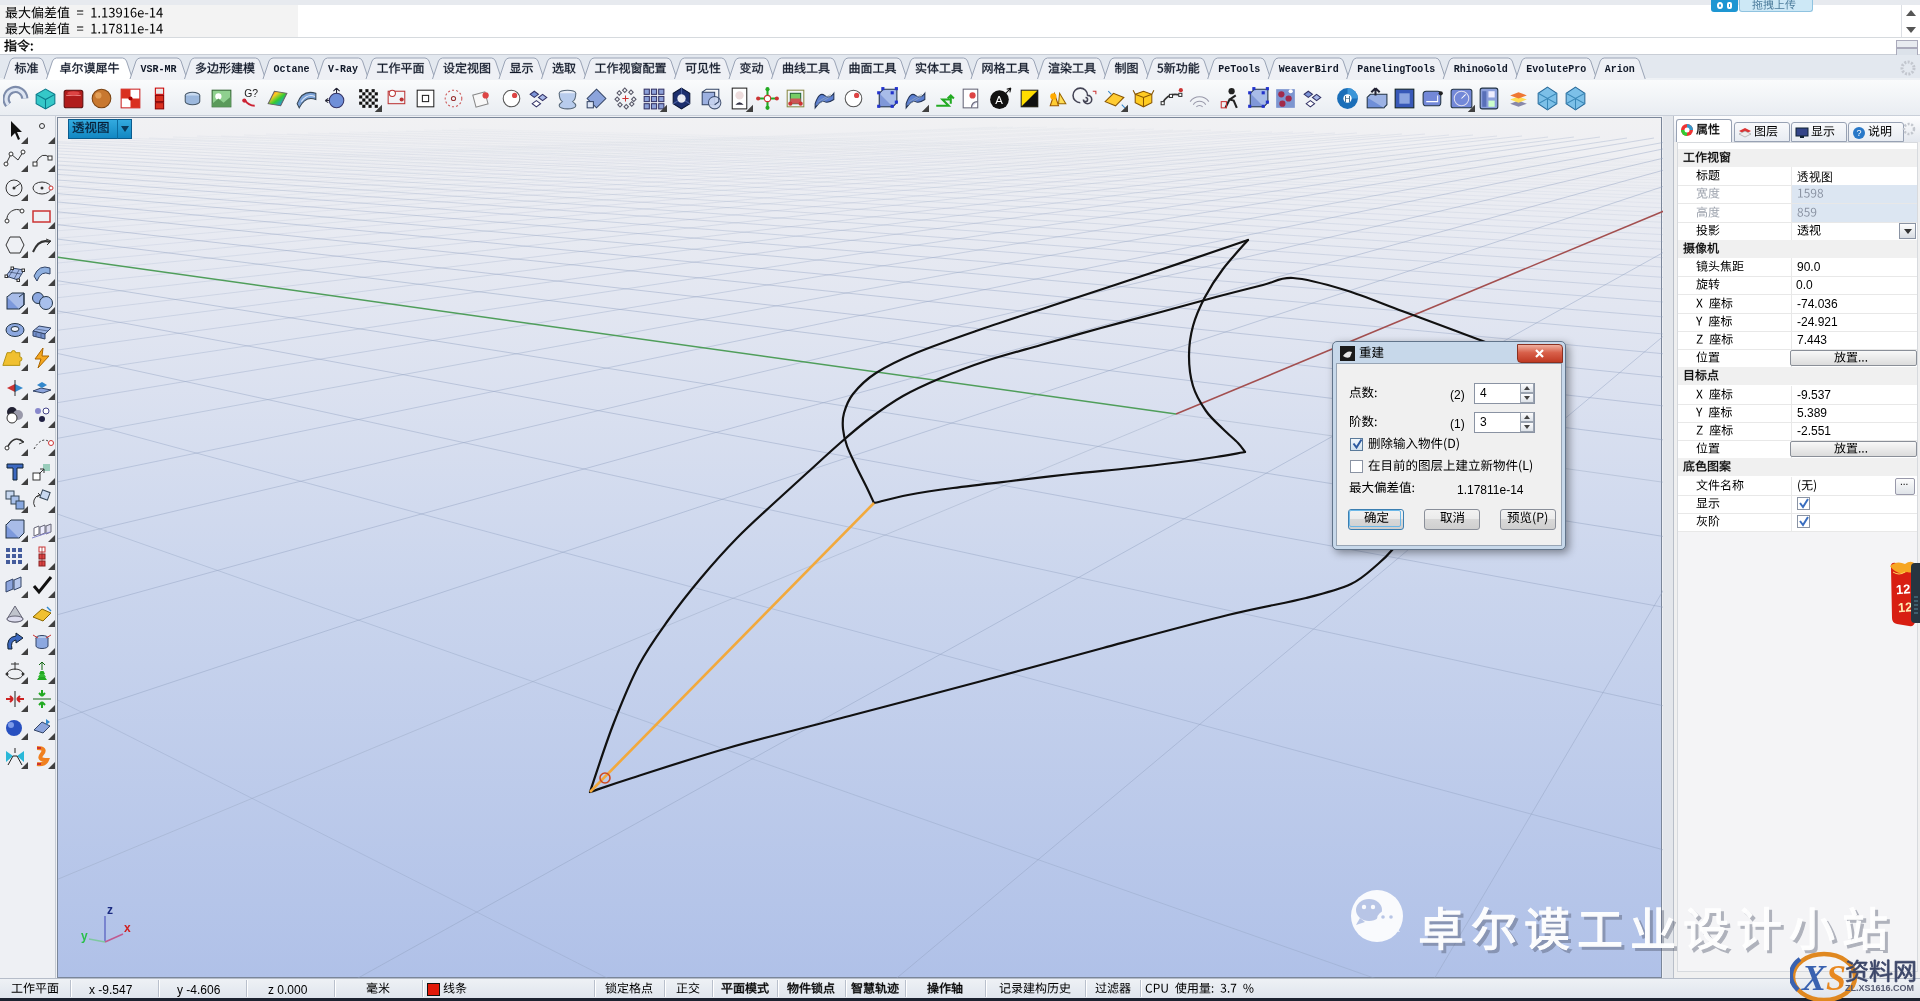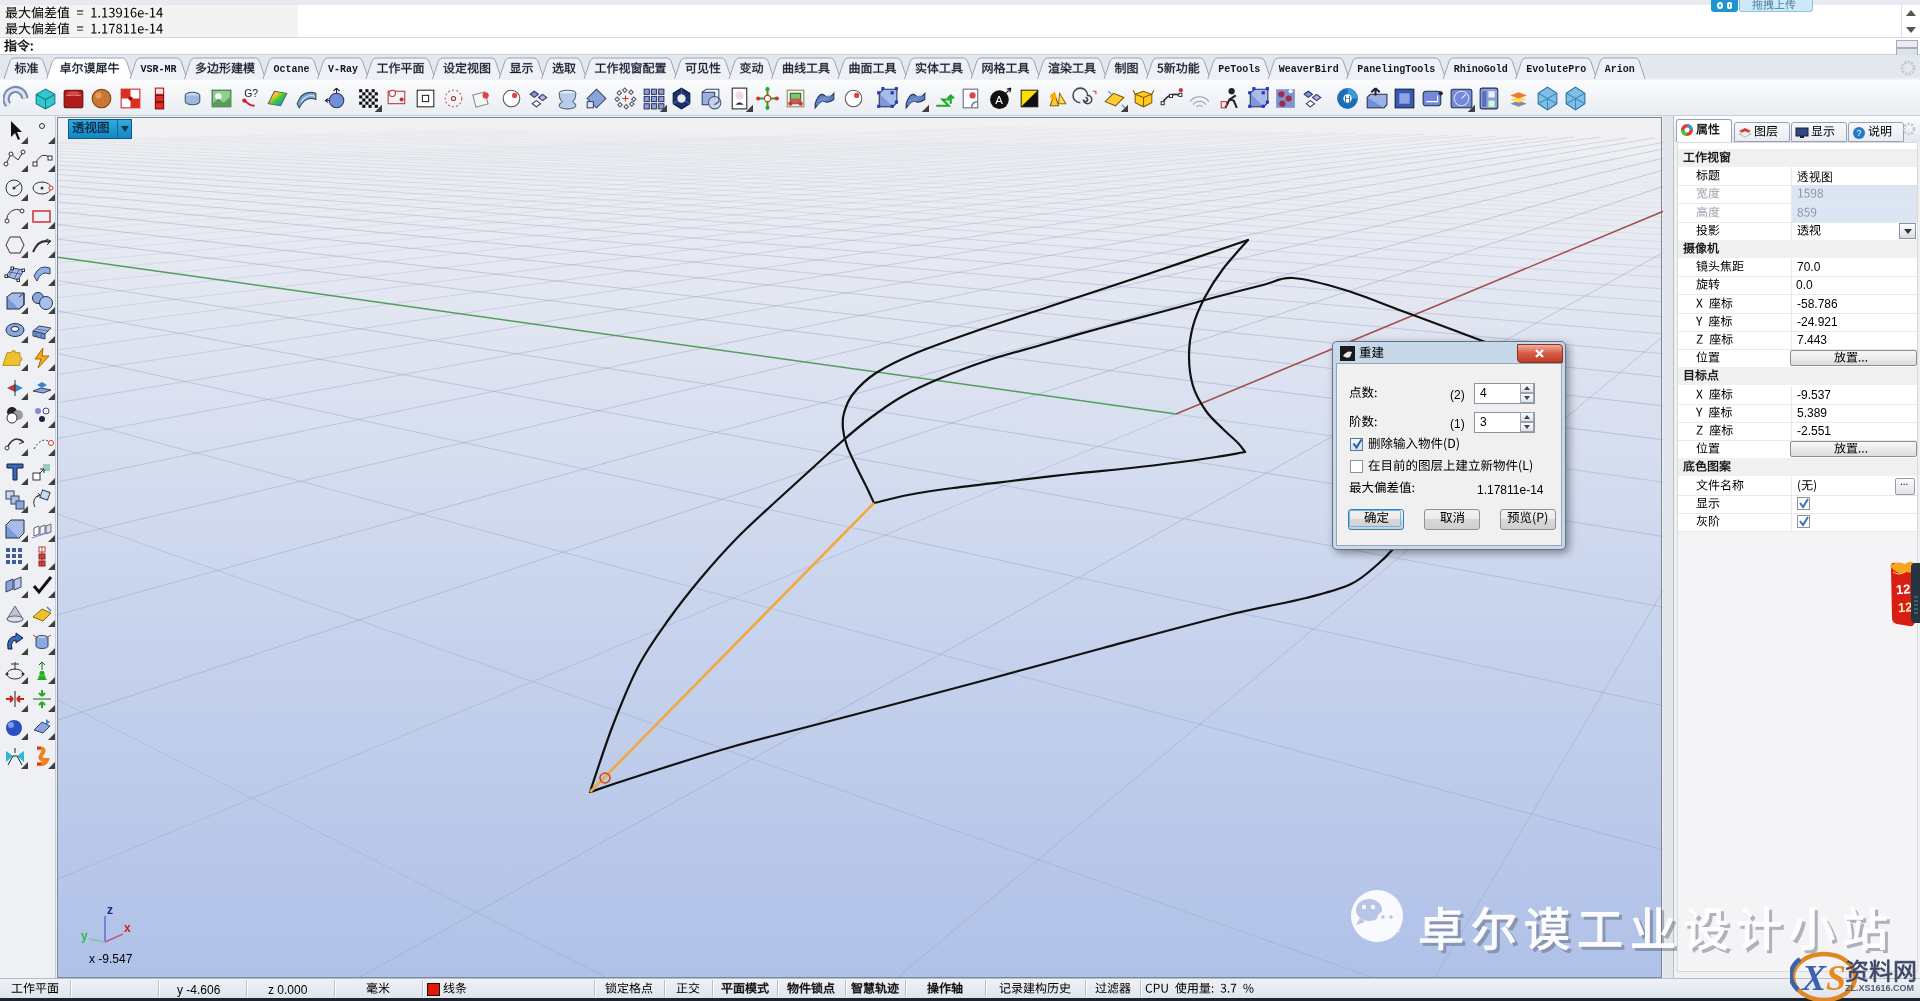--- a/index.html
+++ b/index.html
@@ -1032,36 +1032,36 @@
       <use href="#g82" transform="translate(24.0 10.6) scale(0.012)" fill="#000" stroke="#000" stroke-width="25"></use>
     </svg>
     <div class="abs" style="left:4px;top:160px;width:239px;height:1px;background:#e8e8e8"></div>
     <div class="abs" style="left:117px;top:142px;width:1px;height:18px;background:#e8e8e8"></div>
     <svg style="position:absolute;left:22px;top:144px;overflow:visible" width="50" height="16">
       <use href="#g83" transform="translate(0 10.6) scale(0.012)" fill="#000"></use>
       <use href="#g84" transform="translate(12.0 10.6) scale(0.012)" fill="#000"></use>
       <use href="#g85" transform="translate(24.0 10.6) scale(0.012)" fill="#000"></use>
       <use href="#g86" transform="translate(36.0 10.6) scale(0.012)" fill="#000"></use>
     </svg>
-    <div class="txt abs" style="left:123px;top:144px">70.0</div>
+    <div class="txt abs" style="left:123px;top:144px">90.0</div>
     <div class="abs" style="left:4px;top:178px;width:239px;height:1px;background:#e8e8e8"></div>
     <div class="abs" style="left:117px;top:160px;width:1px;height:18px;background:#e8e8e8"></div>
     <svg style="position:absolute;left:22px;top:162px;overflow:visible" width="26" height="16">
       <use href="#g87" transform="translate(0 10.6) scale(0.012)" fill="#000"></use>
       <use href="#g88" transform="translate(12.0 10.6) scale(0.012)" fill="#000"></use>
     </svg>
     <div class="txt abs" style="left:122px;top:162px">0.0</div>
     <div class="abs" style="left:4px;top:197px;width:239px;height:1px;background:#e8e8e8"></div>
     <div class="abs" style="left:117px;top:179px;width:1px;height:18px;background:#e8e8e8"></div>
     <svg style="position:absolute;left:22px;top:181px;overflow:visible" width="38" height="16">
       <use href="#g89" transform="translate(0 10.6) scale(0.012)" fill="#000"></use>
       <use href="#g90" transform="translate(12.9 10.6) scale(0.012)" fill="#000"></use>
       <use href="#g23" transform="translate(24.9 10.6) scale(0.012)" fill="#000"></use>
     </svg>
-    <div class="txt abs" style="left:123px;top:181px">-58.786</div>
+    <div class="txt abs" style="left:123px;top:181px">-74.036</div>
     <div class="abs" style="left:4px;top:215px;width:239px;height:1px;background:#e8e8e8"></div>
     <div class="abs" style="left:117px;top:197px;width:1px;height:18px;background:#e8e8e8"></div>
     <svg style="position:absolute;left:22px;top:199px;overflow:visible" width="38" height="16">
       <use href="#g91" transform="translate(0 10.6) scale(0.012)" fill="#000"></use>
       <use href="#g90" transform="translate(12.4 10.6) scale(0.012)" fill="#000"></use>
       <use href="#g23" transform="translate(24.4 10.6) scale(0.012)" fill="#000"></use>
     </svg>
     <div class="txt abs" style="left:123px;top:199px">-24.921</div>
     <div class="abs" style="left:4px;top:233px;width:239px;height:1px;background:#e8e8e8"></div>
     <div class="abs" style="left:117px;top:215px;width:1px;height:18px;background:#e8e8e8"></div>
@@ -1253,21 +1253,21 @@
       <use href="#g106" transform="translate(161.0 11.0) scale(0.0125)" fill="#000"></use>
     </svg>
     <svg style="position:absolute;left:16px;top:139px;overflow:visible" width="67" height="17">
       <use href="#g0" transform="translate(0 11.0) scale(0.0125)" fill="#000"></use>
       <use href="#g1" transform="translate(12.5 11.0) scale(0.0125)" fill="#000"></use>
       <use href="#g2" transform="translate(25.0 11.0) scale(0.0125)" fill="#000"></use>
       <use href="#g3" transform="translate(37.5 11.0) scale(0.0125)" fill="#000"></use>
       <use href="#g4" transform="translate(50.0 11.0) scale(0.0125)" fill="#000"></use>
       <use href="#g18" transform="translate(62.5 11.0) scale(0.0125)" fill="#000"></use>
     </svg>
-    <div class="txt abs" style="left:144px;top:141px">1.17811e-14</div>
+    <div class="txt abs" style="left:124px;top:141px">1.17811e-14</div>
     <div class="abs" style="left:15px;top:167px;width:56px;height:21px;background:linear-gradient(#f2f2f2,#ebebeb 45%,#d9d9d9 46%,#cfcfcf);border:1px solid #3c7fb1;border-radius:3px"></div>
     <div class="abs" style="left:16px;top:168px;width:52px;height:17px;border:1.5px solid #6cb8e8;border-radius:2px"></div>
     <svg style="position:absolute;left:30.5px;top:169px;overflow:visible" width="27" height="17">
       <use href="#g122" transform="translate(0 11.0) scale(0.0125)" fill="#000"></use>
       <use href="#g40" transform="translate(12.5 11.0) scale(0.0125)" fill="#000"></use>
     </svg>
     <div class="abs" style="left:91px;top:167px;width:56px;height:21px;background:linear-gradient(#f2f2f2,#ebebeb 45%,#d9d9d9 46%,#cfcfcf);border:1px solid #8a8f99;border-radius:3px"></div>
     <svg style="position:absolute;left:106.5px;top:169px;overflow:visible" width="27" height="17">
       <use href="#g46" transform="translate(0 11.0) scale(0.0125)" fill="#000"></use>
       <use href="#g123" transform="translate(12.5 11.0) scale(0.0125)" fill="#000"></use>
@@ -1310,21 +1310,21 @@
 <div class="abs" style="left:1085px;top:980px;width:1px;height:17px;background:#b9c0cc"></div>
 <div class="abs" style="left:1086px;top:980px;width:1px;height:17px;background:#fff"></div>
 <div class="abs" style="left:1140px;top:980px;width:1px;height:17px;background:#b9c0cc"></div>
 <div class="abs" style="left:1141px;top:980px;width:1px;height:17px;background:#fff"></div>
 <svg style="position:absolute;left:11.0px;top:982px;overflow:visible" width="50" height="16">
     <use href="#g35" transform="translate(0 10.6) scale(0.012)" fill="#000"></use>
     <use href="#g36" transform="translate(12.0 10.6) scale(0.012)" fill="#000"></use>
     <use href="#g37" transform="translate(24.0 10.6) scale(0.012)" fill="#000"></use>
     <use href="#g38" transform="translate(36.0 10.6) scale(0.012)" fill="#000"></use>
   </svg>
-<div class="txt abs" style="left:89px;top:952px">x -9.547</div>
+<div class="txt abs" style="left:89px;top:983px">x -9.547</div>
 <div class="txt abs" style="left:177px;top:983px">y -4.606</div>
 <div class="txt abs" style="left:268px;top:983px">z 0.000</div>
 <svg style="position:absolute;left:366.0px;top:982px;overflow:visible" width="26" height="16">
     <use href="#g127" transform="translate(0 10.6) scale(0.012)" fill="#000"></use>
     <use href="#g128" transform="translate(12.0 10.6) scale(0.012)" fill="#000"></use>
   </svg>
 <div class="abs" style="left:427px;top:983px;width:13px;height:13px;background:#e01808;border:1px solid #111"></div>
 <svg style="position:absolute;left:443px;top:982px;overflow:visible" width="26" height="16">
     <use href="#g56" transform="translate(0 10.6) scale(0.012)" fill="#000"></use>
     <use href="#g129" transform="translate(12.0 10.6) scale(0.012)" fill="#000"></use>

